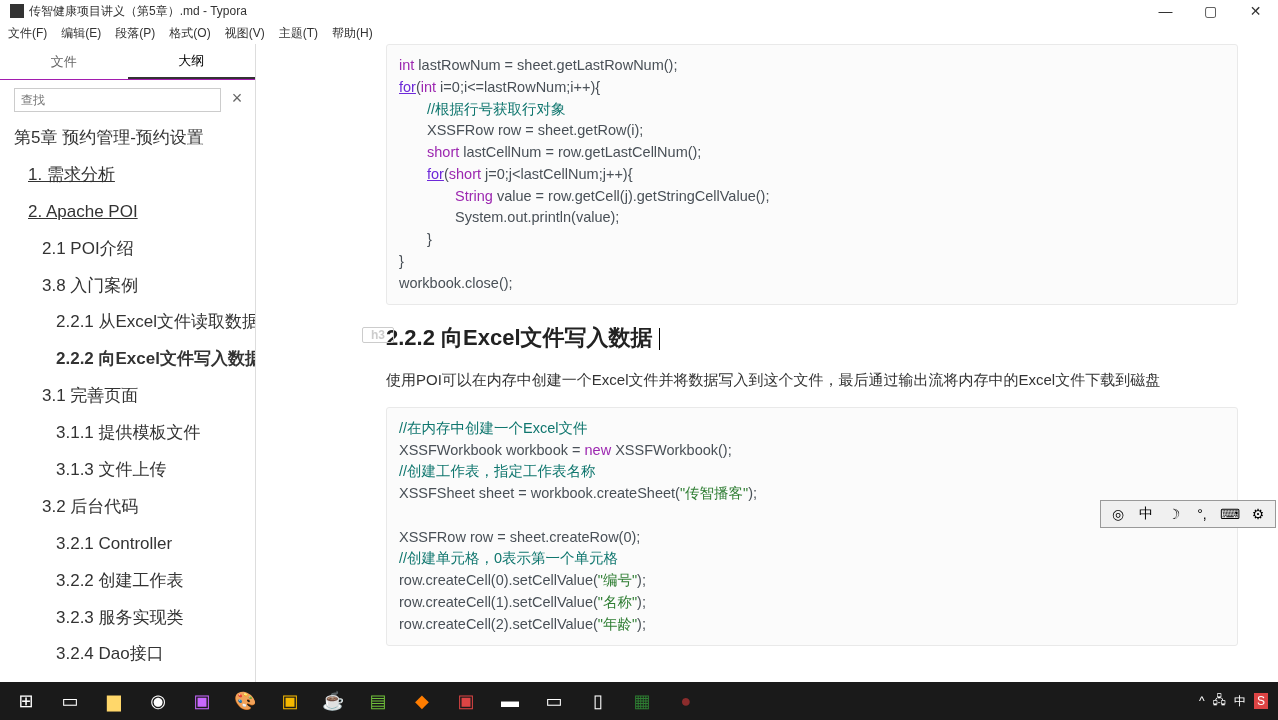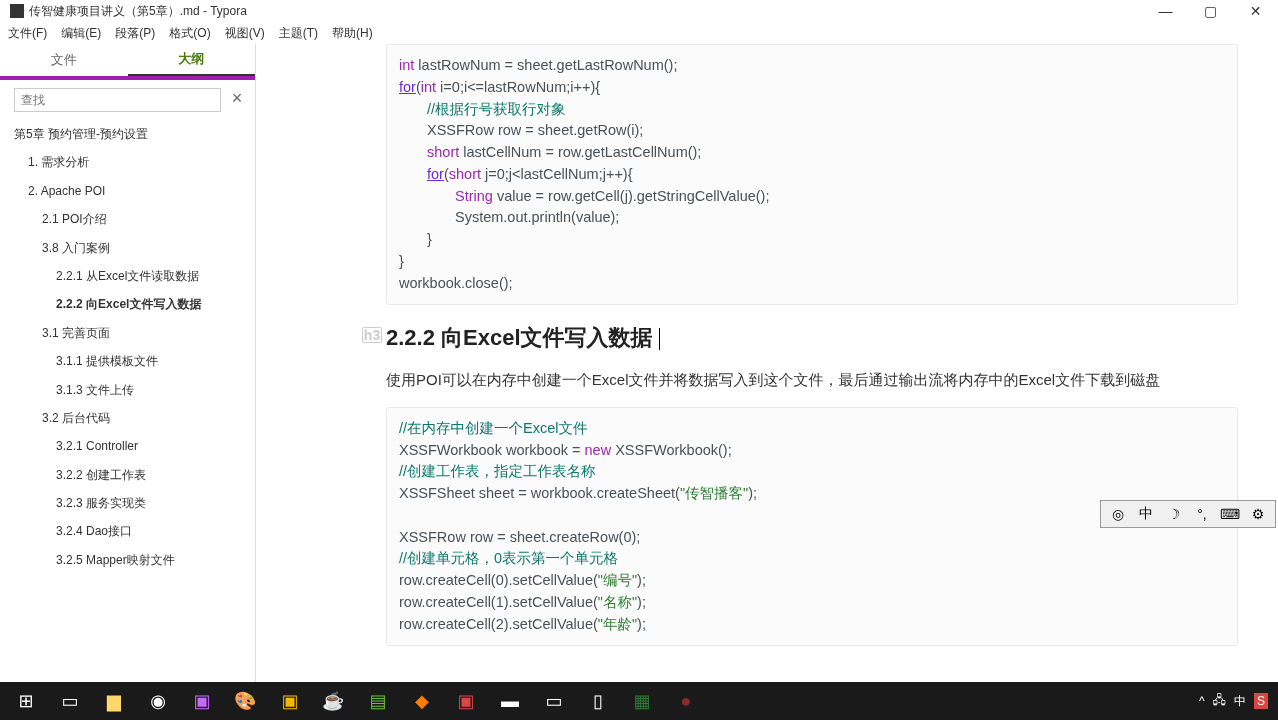--- a/index.html
+++ b/index.html
@@ -4,44 +4,44 @@
 <style>
 * { margin: 0; padding: 0; box-sizing: border-box; font-family: "Microsoft YaHei", sans-serif; }
 body { background: #fff; overflow: hidden; }
 .titlebar { height: 22px; display: flex; align-items: center; padding-left: 10px; font-size: 12px; color: #333; }
 .titlebar-icon { width: 14px; height: 14px; margin-right: 5px; background: #333; }
 .titlebar-spacer { flex: 1; }
 .titlebar-btn { width: 45px; height: 22px; display: flex; align-items: center; justify-content: center; font-size: 14px; color: #333; }
 .menubar { height: 22px; display: flex; align-items: center; padding-left: 8px; font-size: 12px; color: #333; gap: 14px; }
 .layout { display: flex; height: calc(100vh - 44px - 38px); }
 .sidebar { width: 256px; border-right: 1px solid #ddd; display: flex; flex-direction: column; position: relative; }
-.sidebar-tabs { display: flex; height: 36px; border-bottom: 4px solid #a21caf; }
+.sidebar-tabs { display: flex; height: 36px; border-bottom: 1px solid #a21caf; }
 .sidebar-tab { flex: 1; display: flex; align-items: center; justify-content: center; font-size: 13px; color: #666; }
-.sidebar-tab.active { color: #4d7c0f; font-weight: bold; border-bottom: 2px solid #333; }
+.sidebar-tab.active { color: #000000; font-weight: normal; border-bottom: 2px solid #333; }
 .search-row { display: flex; align-items: flex-start; padding: 8px; gap: 6px; }
 .search-input { flex: 1; border: 1px solid #ccc; padding: 4px 6px; font-size: 12px; color: #999; margin-left: 6px; }
 .search-x { color: #666; font-size: 18px; width: 20px; text-align: center; }
-.outline { flex: 1; overflow-y: auto; font-size: 12px; color: #333; padding-left: 14px; padding-right: 6px; }
+.outline { flex: 1; overflow-y: auto; font-size: 17px; color: #333; padding-left: 14px; padding-right: 6px; }
 .outline-item { padding: 4px 0; line-height: 1.7; cursor: pointer; white-space: nowrap; }
 .lvl0 { padding-left: 0; }
-.lvl1 { padding-left: 14px; }
+.lvl1 { padding-left: 14px; text-decoration: underline; }
 .lvl2 { padding-left: 28px; }
 .lvl3 { padding-left: 42px; }
 .outline-item.active { font-weight: bold; }
 .outline::-webkit-scrollbar { width: 8px; }
 .outline::-webkit-scrollbar-thumb { background: #ddd; border-radius: 4px; }
 .content { flex: 1; overflow-y: auto; padding: 0 40px 0 130px; position: relative; }
 .code-block { background: #fbfbfb; border: 1px solid #e9e9e9; border-radius: 3px; padding: 10px 12px; font-family: Consolas, monospace; font-size: 14.5px; line-height: 1.5; color: #495057; margin-bottom: 12px; }
 .kw-type { color: #9c27b0; }
 .kw-ctrl { color: #6d28d9; text-decoration: underline; }
 .kw-new { color: #9c27b0; }
 .str { color: #2e7d32; }
 .cmt { color: #0f766e; }
 .h3 { font-size: 22px; font-weight: bold; margin: 18px 0 14px; color: #222; position: relative; }
-.h3-marker { position: absolute; left: -24px; top: 4px; width: 20px; height: 16px; border: 1px solid #ccc; border-radius: 2px; font-size: 14px; color: #ccc; display: flex; align-items: center; justify-content: center; }
+.h3-marker { position: absolute; left: -24px; top: 4px; width: 32px; height: 16px; border: 1px solid #ccc; border-radius: 2px; font-size: 12px; color: #ccc; display: flex; align-items: center; justify-content: center; }
 .para { font-size: 15px; line-height: 1.7; color: #333; margin-bottom: 14px; }
 .cursor-line::after { content: ""; display: inline-block; width: 1px; height: 22px; background: #000; vertical-align: text-bottom; }
 .bottom-toolbar { position: absolute; bottom: 0; left: 256px; right: 0; height: 28px; display: flex; align-items: center; padding: 0 12px; font-size: 12px; color: #888; }
 .bottom-toolbar .nav-btn { margin-right: 12px; color: #999; }
 .bottom-toolbar .spacer { flex: 1; }
 .floating-toolbar { position: fixed; right: 2px; top: 500px; height: 28px; border: 1px solid #999; background: #f0f0f0; display: flex; align-items: center; gap: 6px; padding: 0 6px; font-size: 14px; }
 .ft-item { width: 22px; height: 22px; display: flex; align-items: center; justify-content: center; }
 .taskbar { position: fixed; bottom: 0; left: 0; right: 0; height: 38px; background: #1a1a1a; display: flex; align-items: center; padding: 0 4px; }
 .tb-btn { width: 44px; height: 38px; display: flex; align-items: center; justify-content: center; color: #fff; font-size: 18px; }
 .tb-spacer { flex: 1; }

